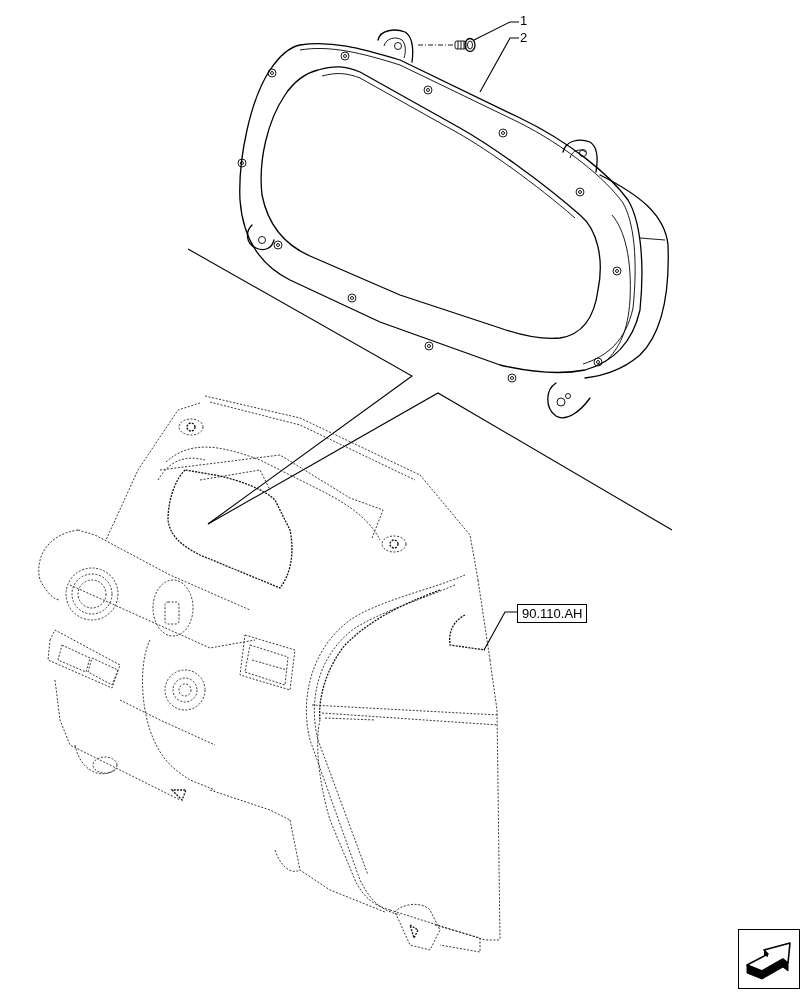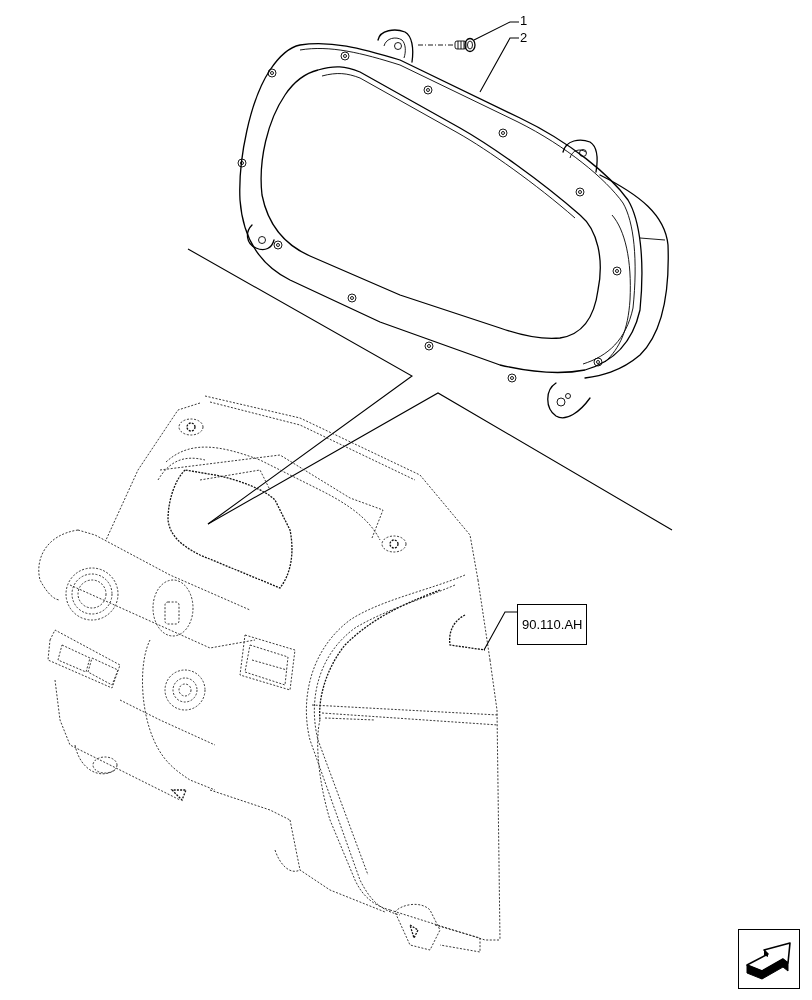--- a/index.html
+++ b/index.html
@@ -6,21 +6,21 @@
     body { width: 812px; height: 1000px; position: relative; overflow: hidden;
            font-family: "Liberation Sans", sans-serif; }
     #canvas { position: absolute; left: 0; top: 0; width: 812px; height: 1000px; }
     .solid { fill: none; stroke: #000; stroke-width: 1.3; stroke-linejoin: round; stroke-linecap: round; }
     .thin { fill: none; stroke: #000; stroke-width: 0.9; }
     .dash { fill: none; stroke: #222; stroke-width: 0.9; stroke-dasharray: 2 1.6; }
     .dashd { fill: none; stroke: #111; stroke-width: 1.3; stroke-dasharray: 2 1.2; }
     .leader { fill: none; stroke: #000; stroke-width: 1.1; }
     .centerline { fill: none; stroke: #000; stroke-width: 0.9; stroke-dasharray: 5 2 1 2; }
     .callout-num { position: absolute; font-size: 13px; color: #000; line-height: 1; }
-    .ref-box { position: absolute; left: 517px; top: 604px; padding: 12px 4px;
+    .ref-box { position: absolute; left: 517px; top: 604px; padding: 1px 4px;
                border: 1.2px solid #000; background: #fff; font-size: 13px; color: #000;
                line-height: 15px; cursor: pointer; }
     .nav-btn { position: absolute; left: 738px; top: 929px; width: 62px; height: 60px;
                border: 1.5px solid #000; background: #fff; cursor: pointer; box-sizing: border-box; }
     .nav-btn svg { position: absolute; left: 3px; top: 3px; }
   </style>
 </head>
 <body>
 
 <svg id="canvas" viewBox="0 0 812 1000" xmlns="http://www.w3.org/2000/svg">

